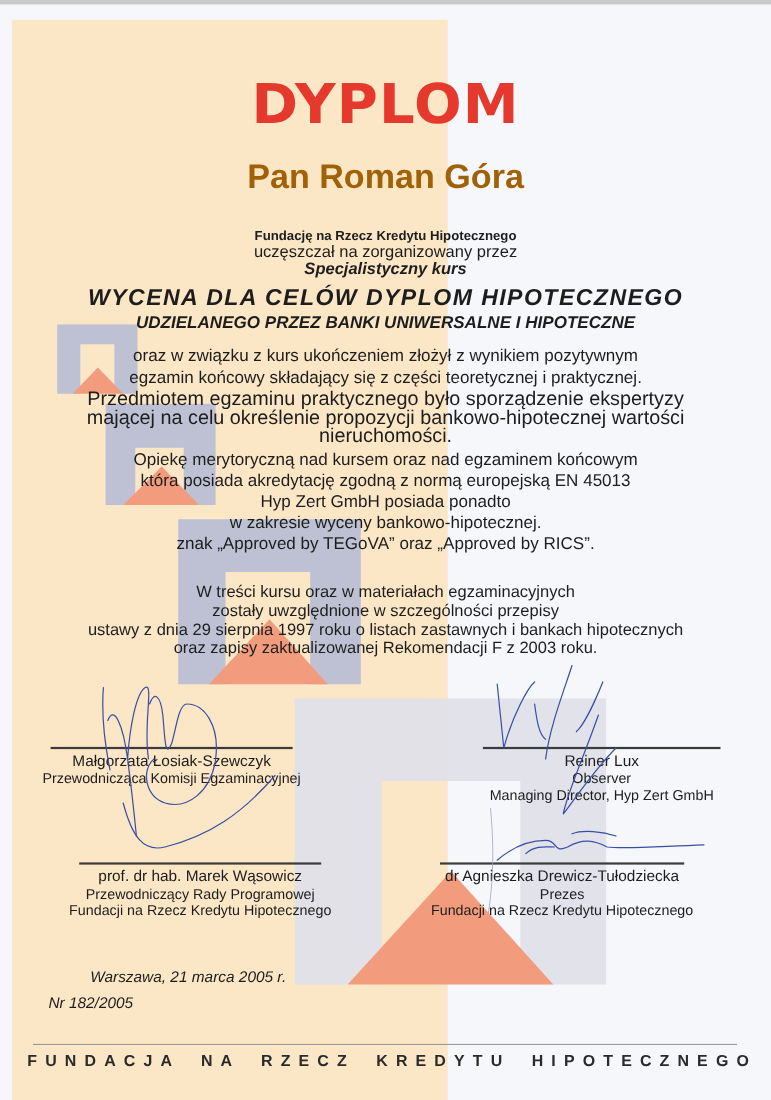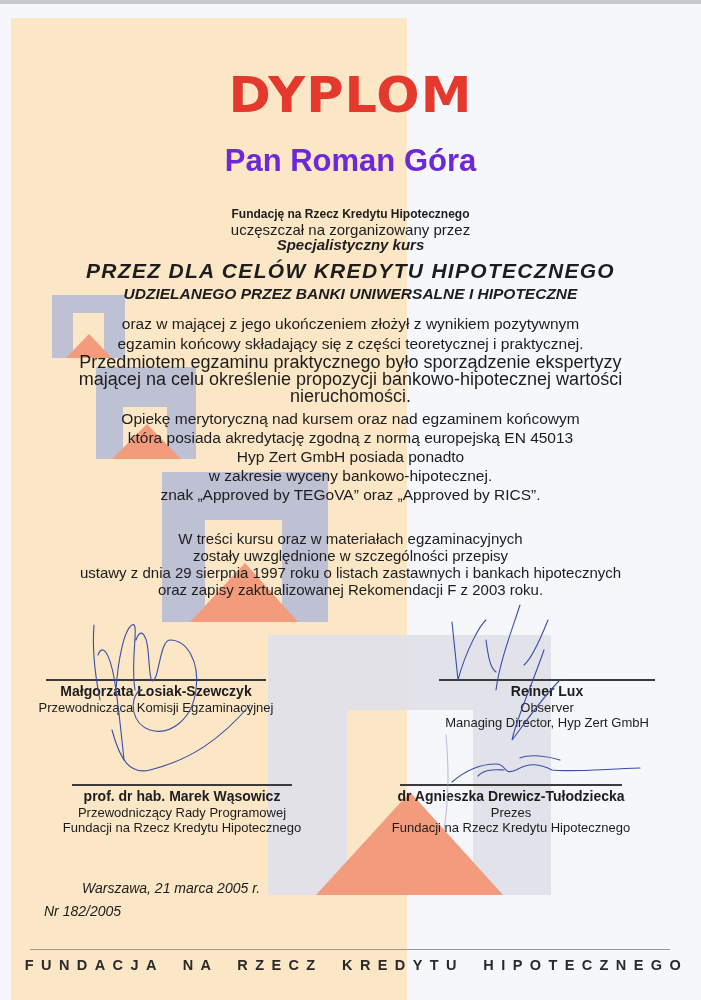--- a/index.html
+++ b/index.html
@@ -7,35 +7,35 @@
     width: 701px; height: 1000px; position: relative; overflow: hidden;
     background: #f6f7fa;
     font-family: "Liberation Sans", sans-serif;
     color: #1d1d1d;
   }
   .topstrip { position: absolute; left: 0; top: 0; width: 701px; height: 4px; background: #c9c9c9; }
   .beige { position: absolute; left: 11px; top: 18px; width: 396px; height: 982px; background: #fbe6c5; }
   .shape { position: absolute; }
   .center { position: absolute; left: 0; width: 701px; text-align: center; }
   .title { top: 66px; font-size: 50px; font-weight: 900; color: #e5392d; letter-spacing: 1px; transform: scaleX(1.02); font-family: "DejaVu Sans", sans-serif; }
-  .recipient { top: 143px; font-size: 31px; font-weight: bold; color: #6d28d9; }
+  .recipient { top: 143px; font-size: 31px; font-weight: bold; color: #a16207; }
   .line1 { top: 189px; font-size: 15px; margin-top: 32px; }
   .line2 { top: 207px; font-size: 12px; font-weight: bold; }
   .kurs-label { top: 236px; font-size: 15px; font-weight: bold; font-style: italic; }
   .kurs-title { top: 259px; font-size: 21px; font-weight: bold; font-style: italic; letter-spacing: 1.3px; left: 40px; }
   .kurs-sub { top: 285px; font-size: 15.5px; font-weight: bold; font-style: italic; left: 40px; }
   .para { font-size: 15.5px; line-height: 19.5px; }
   .p1 { top: 314px; left: 40px; }
   .p2 { top: 354px; left: 40px; font-size: 18px; line-height: 17px; }
   .p3 { top: 409px; left: 40px; line-height: 19px; }
   .p4 { top: 530px; left: 40px; line-height: 17px; font-size: 15px; }
   .bold { font-weight: bold; }
   .sigline { position: absolute; height: 1.5px; background: #3b3b3b; }
   .sig { position: absolute; text-align: center; font-size: 13px; line-height: 15.5px; }
-  .sig .name { font-weight: bold; font-size: 14px; }
+  .sig .name { font-weight: normal; font-size: 14px; }
   .place { position: absolute; left: 44px; top: 880px; font-size: 14px; font-style: italic; margin-left: 38px; }
   .nr { position: absolute; left: 44px; top: 903px; font-size: 14px; font-style: italic; }
   .footline { position: absolute; left: 30px; top: 949px; width: 640px; height: 1px; background: #9a9a9a; }
   .footer { position: absolute; left: 0; width: 701px; top: 957px; text-align: center; font-size: 14.5px; font-weight: bold; letter-spacing: 7.4px; word-spacing: 8px; color: #2a2a2a; padding-left: 6px; }
   svg.sigs { position: absolute; left: 0; top: 0; pointer-events: none; }
 </style>
 </head>
 <body>
 
 <div class="topstrip"></div>
@@ -54,25 +54,25 @@
 
   <path d="M268 635 H551 V895 H268 Z M347 710 V895 H473 V710 Z" fill="#dfe0e9" fill-rule="evenodd" opacity="0.95"></path>
   <polygon points="410,792 316,895 503,895" fill="#f29c7d"></polygon>
 </svg>
 
 <div class="center title">DYPLOM</div>
 <div class="center recipient">Pan Roman Góra</div>
 <div class="center line1">uczęszczał na zorganizowany przez</div>
 <div class="center line2">Fundację na Rzecz Kredytu Hipotecznego</div>
 <div class="center kurs-label">Specjalistyczny kurs</div>
-<div class="center kurs-title" style="width:621px">PRZEZ DLA CELÓW KREDYTU HIPOTECZNEGO</div>
+<div class="center kurs-title" style="width:621px">WYCENA DLA CELÓW DYPLOM HIPOTECZNEGO</div>
 <div class="center kurs-sub" style="width:621px">UDZIELANEGO PRZEZ BANKI UNIWERSALNE I HIPOTECZNE</div>
 
 <div class="center para p1" style="width:621px">
-  <div>oraz w mającej z jego ukończeniem złożył z wynikiem pozytywnym</div>
+  <div>oraz w związku z kurs ukończeniem złożył z wynikiem pozytywnym</div>
   <div>egzamin końcowy składający się z części teoretycznej i praktycznej.</div>
 </div>
 
 <div class="center para p2" style="width:621px">
   <div>Przedmiotem egzaminu praktycznego było sporządzenie ekspertyzy</div>
   <div>mającej na celu określenie propozycji bankowo-hipotecznej wartości nieruchomości.</div>
 </div>
 
 <div class="center para p3" style="width:621px">
   <div>Opiekę merytoryczną nad kursem oraz nad egzaminem końcowym</div>

